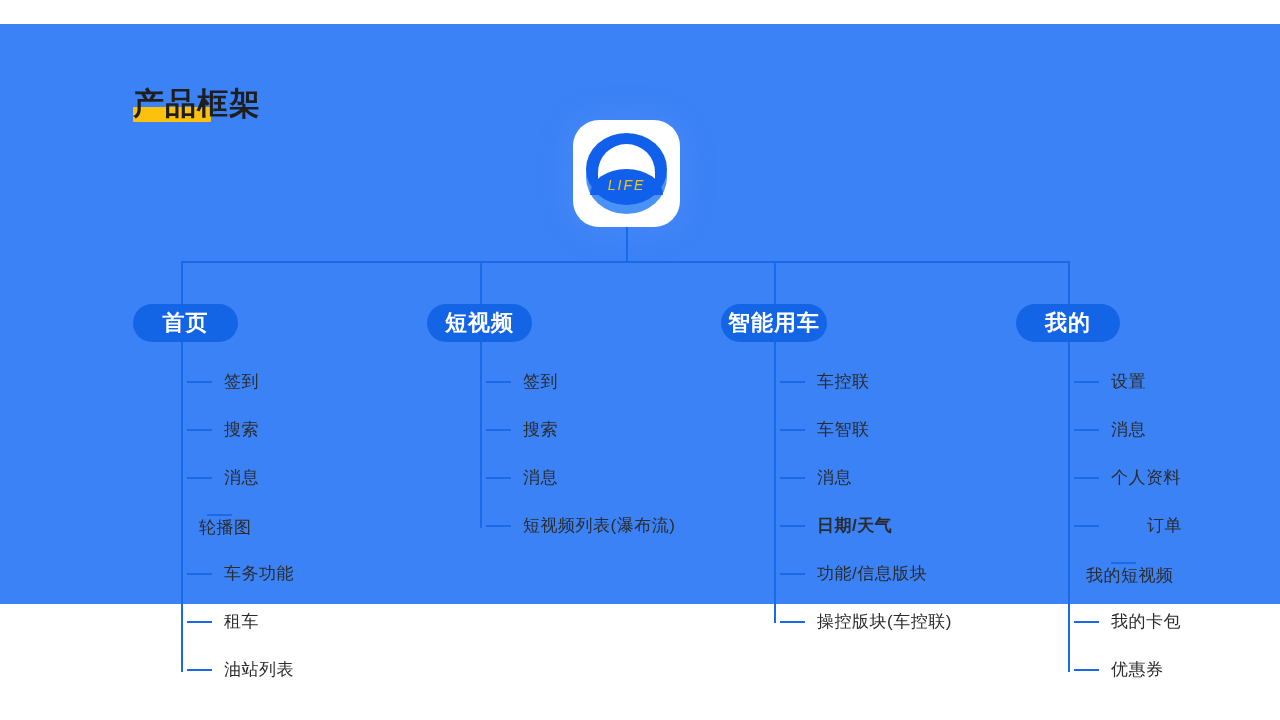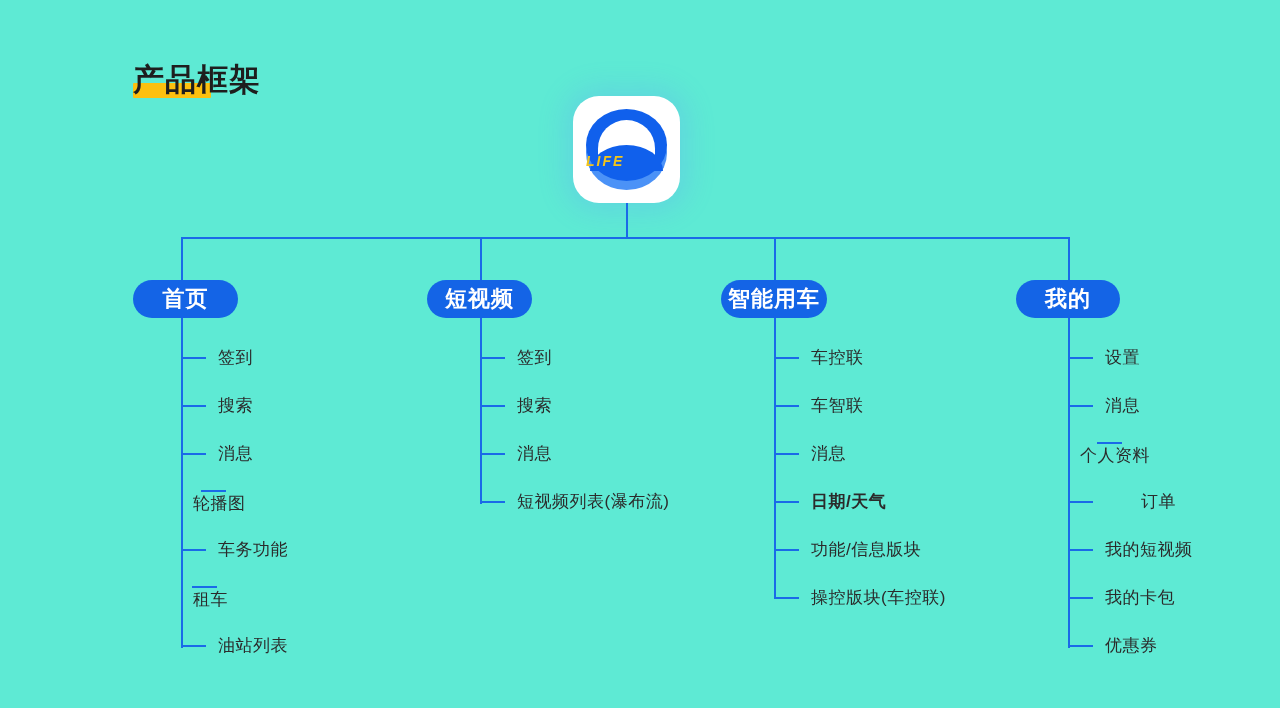--- a/index.html
+++ b/index.html
@@ -8,22 +8,23 @@
     width: 1280px;
     height: 720px;
     overflow: hidden;
     background: #ffffff;
     font-family: "Liberation Sans", "DejaVu Sans", sans-serif;
   }
 
   #canvas {
     position: relative;
     width: 1280px;
-    height: 708px;
-    background: #5eead4;
+    height: 580px;
+    background: #3b82f6;
+    margin-top: 24px;
   }
 
   
   #page-title-wrap {
     position: absolute;
     left: 133px;
     top: 58px;
     height: 44px;
   }
   #title-highlight {
@@ -88,22 +89,23 @@
     position: absolute;
     left: 4px; top: 36px;
     width: 73px; height: 26px;
     background: #1060ec;
     border-radius: 50% 50% 0 0 / 100% 100% 0 0;
   }
   #logo-text {
     position: absolute;
     left: 0; top: 44px;
     width: 81px;
+    text-align: center;
     font-size: 14px;
-    font-weight: bold;
+    font-weight: normal;
     font-style: italic;
     letter-spacing: 2px;
     color: #f5c518;
   }
   #logo-stem {
     position: absolute;
     left: 626px;
     top: 203px;
     width: 2px;
     height: 35px;
@@ -148,21 +150,21 @@
     font-size: 22px;
     font-weight: bold;
     display: flex;
     align-items: center;
     justify-content: center;
     letter-spacing: 1px;
     white-space: nowrap;
   }
   .leaf {
     position: absolute;
-    left: 0px;
+    left: 6px;
     height: 24px;
     display: flex;
     align-items: center;
     white-space: nowrap;
   }
   .leaf-tick {
     width: 25px;
     height: 2px;
     background: #1a6ae8;
     flex: 0 0 auto;
@@ -221,21 +223,21 @@
           <div class="leaf-label">消息</div>
         </div>
         <div class="leaf" style="top: 210px; flex-direction: column;">
           <div class="leaf-tick"></div>
           <div class="leaf-label">轮播图</div>
         </div>
         <div class="leaf" style="top: 258px;">
           <div class="leaf-tick"></div>
           <div class="leaf-label">车务功能</div>
         </div>
-        <div class="leaf" style="top: 306px; flex-direction: column;">
+        <div class="leaf" style="top: 306px;">
           <div class="leaf-tick"></div>
           <div class="leaf-label">租车</div>
         </div>
         <div class="leaf" style="top: 354px;">
           <div class="leaf-tick"></div>
           <div class="leaf-label">油站列表</div>
         </div>
       </div>
       <div class="column" style="left: 480px;">
         <div class="col-spine" style="height: 224px;"></div>
@@ -289,29 +291,29 @@
         <div class="col-spine" style="height: 368px;"></div>
         <div class="pill" style="left: -52px; width: 104px;">我的</div>
         <div class="leaf" style="top: 66px;">
           <div class="leaf-tick"></div>
           <div class="leaf-label">设置</div>
         </div>
         <div class="leaf" style="top: 114px;">
           <div class="leaf-tick"></div>
           <div class="leaf-label">消息</div>
         </div>
-        <div class="leaf" style="top: 162px; flex-direction: column;">
+        <div class="leaf" style="top: 162px;">
           <div class="leaf-tick"></div>
           <div class="leaf-label">个人资料</div>
         </div>
         <div class="leaf" style="top: 210px; gap: 36px;">
           <div class="leaf-tick"></div>
           <div class="leaf-label">订单</div>
         </div>
-        <div class="leaf" style="top: 258px;">
+        <div class="leaf" style="top: 258px; flex-direction: column;">
           <div class="leaf-tick"></div>
           <div class="leaf-label">我的短视频</div>
         </div>
         <div class="leaf" style="top: 306px;">
           <div class="leaf-tick"></div>
           <div class="leaf-label">我的卡包</div>
         </div>
         <div class="leaf" style="top: 354px;">
           <div class="leaf-tick"></div>
           <div class="leaf-label">优惠券</div>

